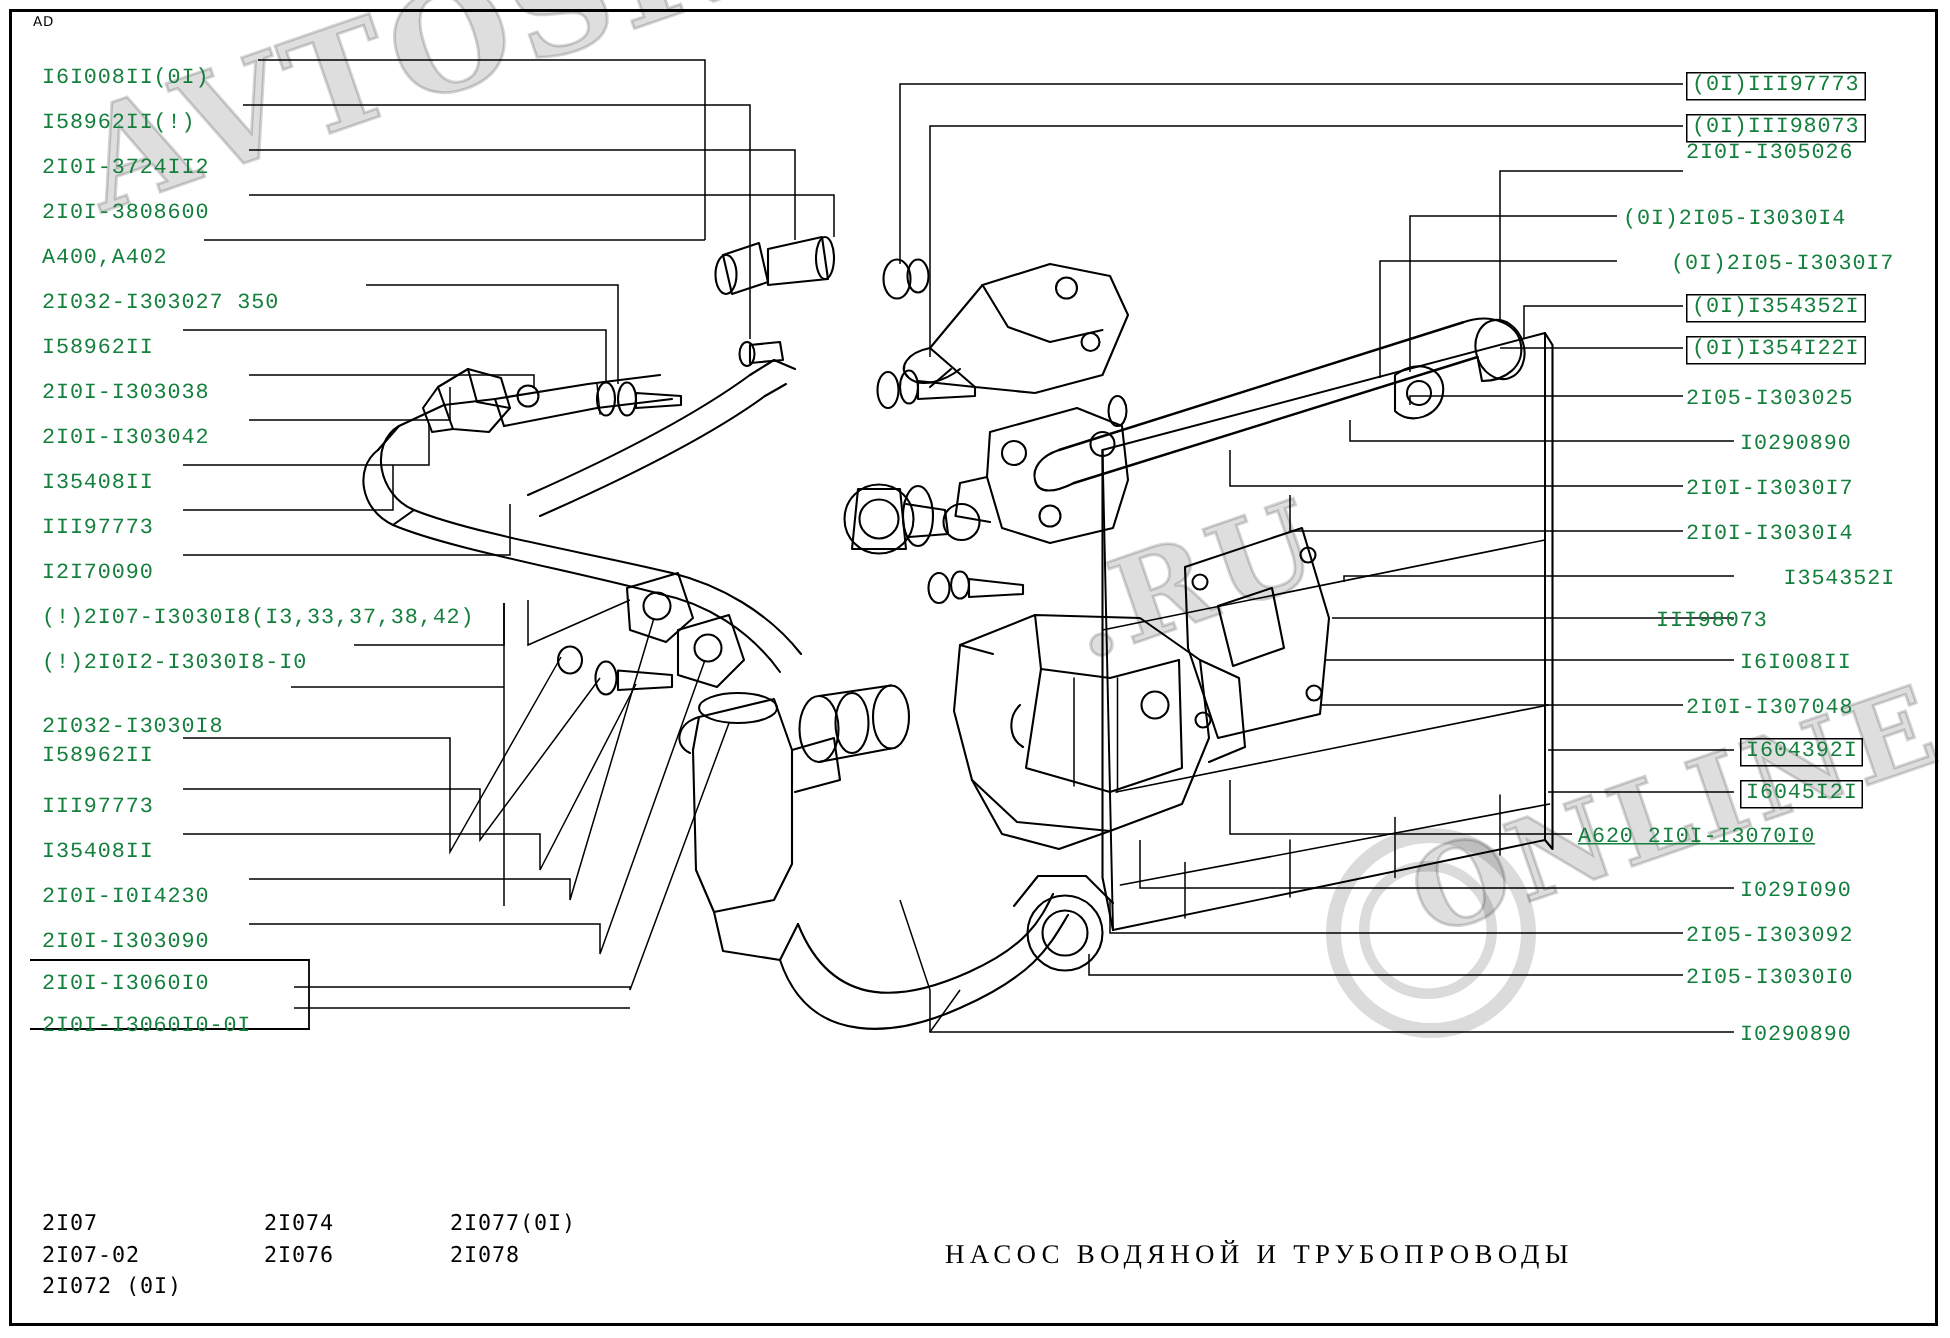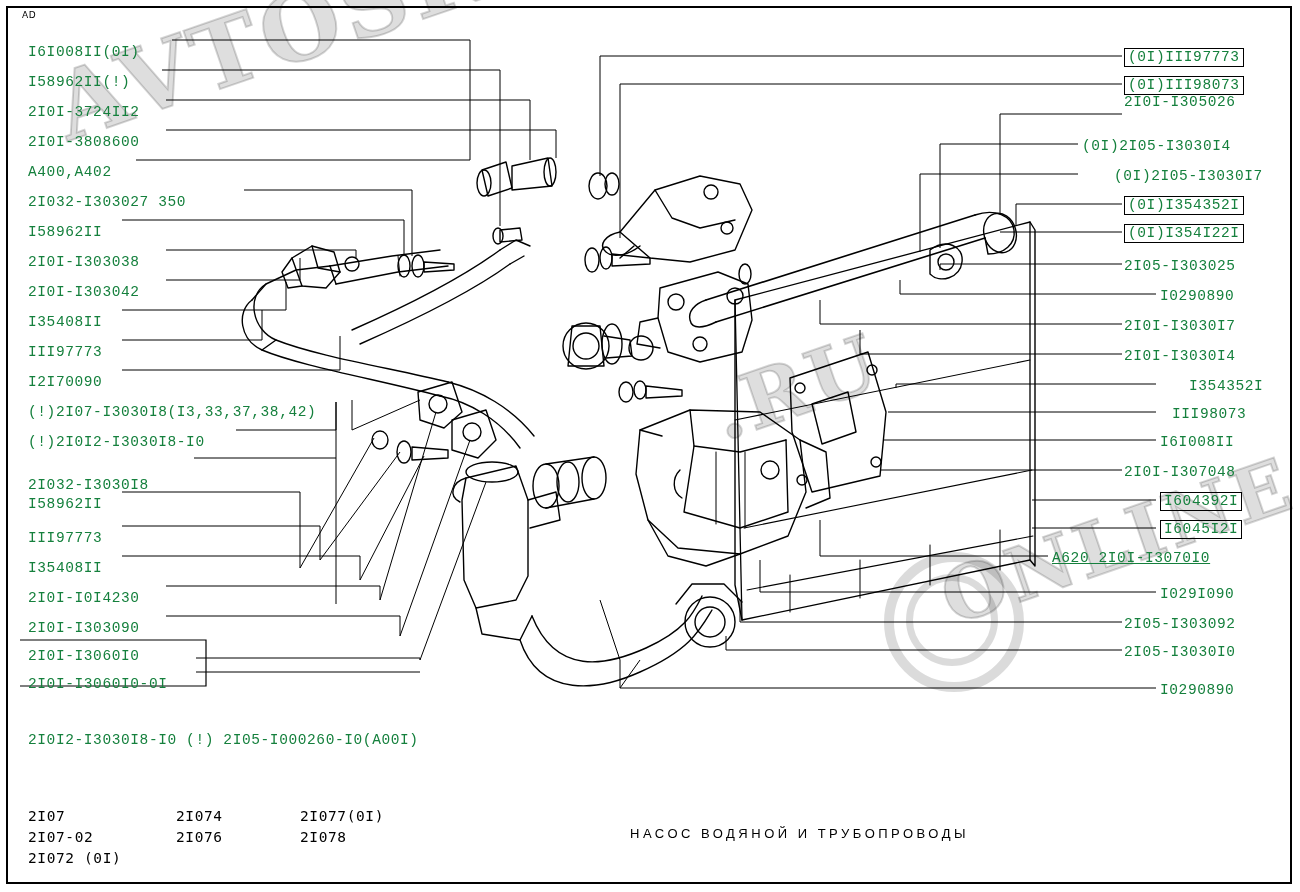--- a/index.html
+++ b/index.html
@@ -55,22 +55,22 @@
   
   .bottom-codes {
     position: absolute;
     font-family: "DejaVu Sans Mono", monospace;
     font-size: 14.5px;
     letter-spacing: 0.6px;
     white-space: nowrap;
   }
   .title-text {
     position: absolute;
-    font-family: Liberation Sans, sans-serif;
-    font-size: 13px;
+    font-family: Liberation Serif, serif;
+    font-size: 18px;
     letter-spacing: 3.5px;
     white-space: nowrap;
   }
   
   .watermark {
     position: absolute;
     left: 0; top: 0;
     width: 1300px; height: 892px;
     pointer-events: none;
   }
@@ -339,32 +339,31 @@
   <div class="lbl" style="left:1124px; top:94px;">2I0I-I305026</div>
   <div class="lbl" style="left:1082px; top:138px;">(0I)2I05-I3030I4</div>
   <div class="lbl" style="left:1114px; top:168px;">(0I)2I05-I3030I7</div>
   <div class="lbl boxed" style="left:1124px; top:196px;">(0I)I354352I</div>
   <div class="lbl boxed" style="left:1124px; top:224px;">(0I)I354I22I</div>
   <div class="lbl" style="left:1124px; top:258px;">2I05-I303025</div>
   <div class="lbl" style="left:1160px; top:288px;">I0290890</div>
   <div class="lbl" style="left:1124px; top:318px;">2I0I-I3030I7</div>
   <div class="lbl" style="left:1124px; top:348px;">2I0I-I3030I4</div>
   <div class="lbl" style="left:1160px; top:378px;margin-left:29px;">I354352I</div>
-  <div class="lbl" style="left:1172px; top:406px;">III98073</div>
+  <div class="lbl" style="left:1104px; top:406px;">III98073</div>
   <div class="lbl" style="left:1160px; top:434px;">I6I008II</div>
   <div class="lbl" style="left:1124px; top:464px;">2I0I-I307048</div>
   <div class="lbl boxed" style="left:1160px; top:492px;">I604392I</div>
   <div class="lbl boxed" style="left:1160px; top:520px;">I6045I2I</div>
   <div class="lbl under" style="left:1052px; top:550px;">A620 2I0I-I3070I0</div>
   <div class="lbl" style="left:1160px; top:586px;">I029I090</div>
   <div class="lbl" style="left:1124px; top:616px;">2I05-I303092</div>
   <div class="lbl" style="left:1124px; top:644px;">2I05-I3030I0</div>
   <div class="lbl" style="left:1160px; top:682px;">I0290890</div>
 
-  <div class="lbl" style="left:28px; top:732px;">2I0I2-I3030I8-I0 (!) 2I05-I000260-I0(A00I)</div>
 
   <div class="bottom-codes" style="left:28px;  top:808px;">2I07</div>
   <div class="bottom-codes" style="left:28px;  top:829px;">2I07-02</div>
   <div class="bottom-codes" style="left:28px;  top:850px;">2I072  (0I)</div>
   <div class="bottom-codes" style="left:176px; top:808px;">2I074</div>
   <div class="bottom-codes" style="left:176px; top:829px;">2I076</div>
   <div class="bottom-codes" style="left:300px; top:808px;">2I077(0I)</div>
   <div class="bottom-codes" style="left:300px; top:829px;">2I078</div>
 
   <div class="title-text" style="left:630px; top:826px;">НАСОС  ВОДЯНОЙ  И  ТРУБОПРОВОДЫ</div>

